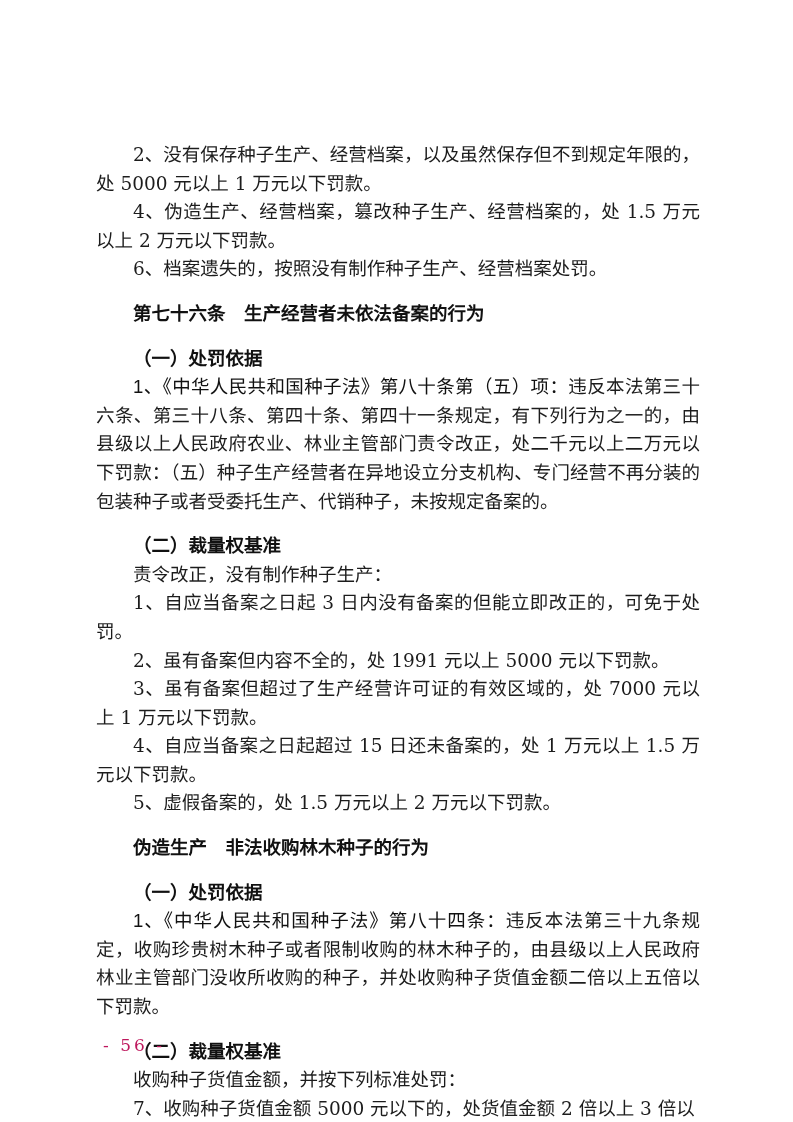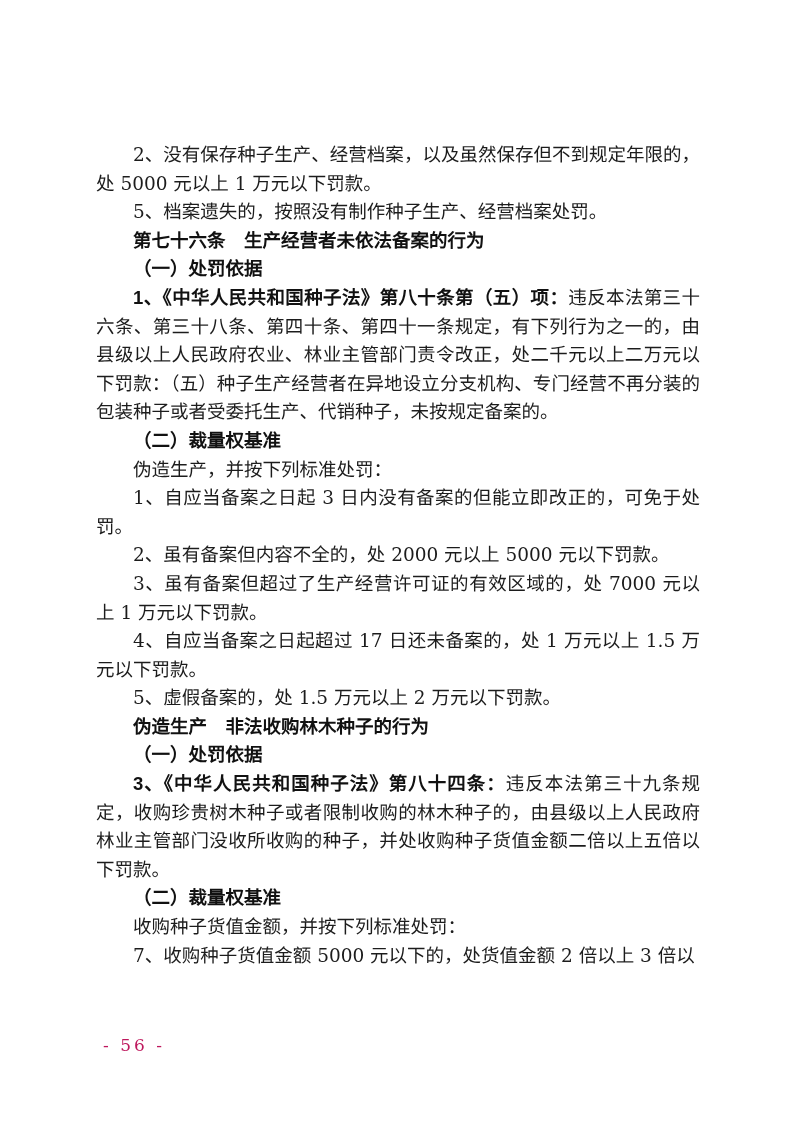--- a/index.html
+++ b/index.html
@@ -34,54 +34,56 @@
   .content p {
     margin: 0;
     padding: 0;
     text-indent: 2em;
   }
   .content p.heading {
     font-family: "Liberation Sans", "DejaVu Sans", sans-serif;
     font-weight: 700;
     color: #111111;
     text-align: left;
+    margin-top: 16px;
   }
   .content .lead {
     font-family: "Liberation Sans", "DejaVu Sans", sans-serif;
-    font-weight: 700;
+    font-weight: 400;
     color: #111111;
   }
   .footer {
     position: absolute;
     left: 103px;
     top: 1035px;
     font-family: "DejaVu Serif", "Liberation Serif", serif;
     font-size: 17px;
     color: #be185d;
     letter-spacing: 3px;
   }
 </style>
 </head>
 <body>
 
 <div class="page">
   <div class="content" id="doc-content">
       <p class="para">2、没有保存种子生产、经营档案，以及虽然保存但不到规定年限的，处 5000 元以上 1 万元以下罚款。</p>
-      <p class="para">5、档案遗失的，按照没有制作种子生产、经营档案处罚。</p>
+      <p class="para">4、伪造生产、经营档案，篡改种子生产、经营档案的，处 1.5 万元以上 2 万元以下罚款。</p>
+      <p class="para">6、档案遗失的，按照没有制作种子生产、经营档案处罚。</p>
       <p class="heading">第七十六条　生产经营者未依法备案的行为</p>
       <p class="heading">（一）处罚依据</p>
       <p class="para"><b class="lead">1、《中华人民共和国种子法》第八十条第（五）项：</b><span>违反本法第三十六条、第三十八条、第四十条、第四十一条规定，有下列行为之一的，由县级以上人民政府农业、林业主管部门责令改正，处二千元以上二万元以下罚款：（五）种子生产经营者在异地设立分支机构、专门经营不再分装的包装种子或者受委托生产、代销种子，未按规定备案的。</span></p>
       <p class="heading">（二）裁量权基准</p>
-      <p class="para">伪造生产，并按下列标准处罚：</p>
+      <p class="para">责令改正，没有制作种子生产：</p>
       <p class="para">1、自应当备案之日起 3 日内没有备案的但能立即改正的，可免于处罚。</p>
-      <p class="para">2、虽有备案但内容不全的，处 2000 元以上 5000 元以下罚款。</p>
+      <p class="para">2、虽有备案但内容不全的，处 1991 元以上 5000 元以下罚款。</p>
       <p class="para">3、虽有备案但超过了生产经营许可证的有效区域的，处 7000 元以上 1 万元以下罚款。</p>
-      <p class="para">4、自应当备案之日起超过 17 日还未备案的，处 1 万元以上 1.5 万元以下罚款。</p>
+      <p class="para">4、自应当备案之日起超过 15 日还未备案的，处 1 万元以上 1.5 万元以下罚款。</p>
       <p class="para">5、虚假备案的，处 1.5 万元以上 2 万元以下罚款。</p>
       <p class="heading">伪造生产　非法收购林木种子的行为</p>
       <p class="heading">（一）处罚依据</p>
-      <p class="para"><b class="lead">3、《中华人民共和国种子法》第八十四条：</b><span>违反本法第三十九条规定，收购珍贵树木种子或者限制收购的林木种子的，由县级以上人民政府林业主管部门没收所收购的种子，并处收购种子货值金额二倍以上五倍以下罚款。</span></p>
+      <p class="para"><b class="lead">1、《中华人民共和国种子法》第八十四条：</b><span>违反本法第三十九条规定，收购珍贵树木种子或者限制收购的林木种子的，由县级以上人民政府林业主管部门没收所收购的种子，并处收购种子货值金额二倍以上五倍以下罚款。</span></p>
       <p class="heading">（二）裁量权基准</p>
       <p class="para">收购种子货值金额，并按下列标准处罚：</p>
       <p class="para">7、收购种子货值金额 5000 元以下的，处货值金额 2 倍以上 3 倍以</p>
     </div>
   <div class="footer">- 56 -</div>
 </div>
 
 </body></html>

